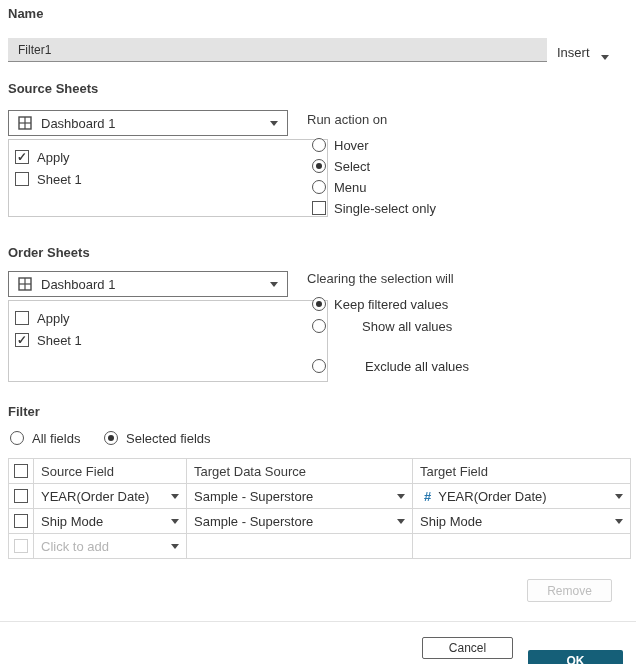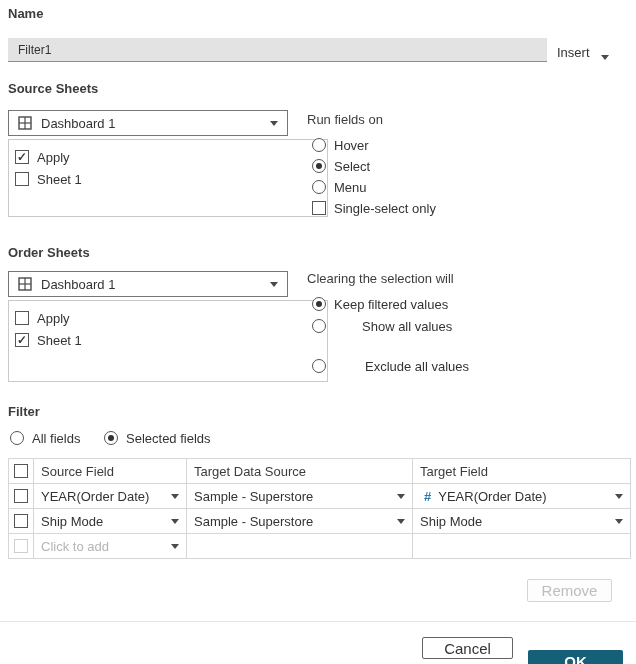--- a/index.html
+++ b/index.html
@@ -58,21 +58,21 @@
     display:flex;align-items:center;padding:0 7px;gap:7px;overflow:hidden;white-space:nowrap;
   }
   .cell.cbc{justify-content:center;padding:0;}
   .cell .caret{margin-left:auto;}
   .cell.hdr{color:#3c3c3c;}
   .placeholder{color:#b4b4b4;}
   .fld-icon{font-weight:700;font-size:13px;flex:0 0 auto;}
   
   .btn{
     position:absolute;box-sizing:border-box;display:flex;align-items:center;justify-content:center;
-    font-size:15px;border-radius:2px;cursor:default;
+    font-size:12px;border-radius:2px;cursor:default;
   }
   #remove-btn{left:527px;top:579px;width:85px;height:23px;border:1px solid #d4d4d4;background:#fdfdfd;color:#bdbdbd;}
   #cancel-btn{left:422px;top:637px;width:91px;height:22px;border:1px solid #636363;background:#fff;color:#333;}
   #ok-btn{left:528px;top:650px;width:95px;height:22px;border:none;color:#fff;font-weight:700;}
   .divider{position:absolute;left:0;top:621px;width:636px;height:1px;background:#e4e4e4;}
   .dash-icon{flex:0 0 auto;display:inline-flex;}
 </style>
 </head>
 <body>
 
@@ -101,21 +101,21 @@
     <div class="lb-item">
       <span class="cb on"></span>
       <span>Apply</span>
     </div>
     <div class="lb-item">
       <span class="cb"></span>
       <span>Sheet 1</span>
     </div>
   </div>
 
-  <div class="grp-label" style="left:307px;top:112px;">Run fields on</div>
+  <div class="grp-label" style="left:307px;top:112px;">Run action on</div>
   <div class="opt-row" style="left:312px;top:137px;">
     <span class="rd"></span>
     <span>Hover</span>
   </div>
   <div class="opt-row" style="left:312px;top:158px;">
     <span class="rd on"></span>
     <span>Select</span>
   </div>
   <div class="opt-row" style="left:312px;top:179px;">
     <span class="rd"></span>

